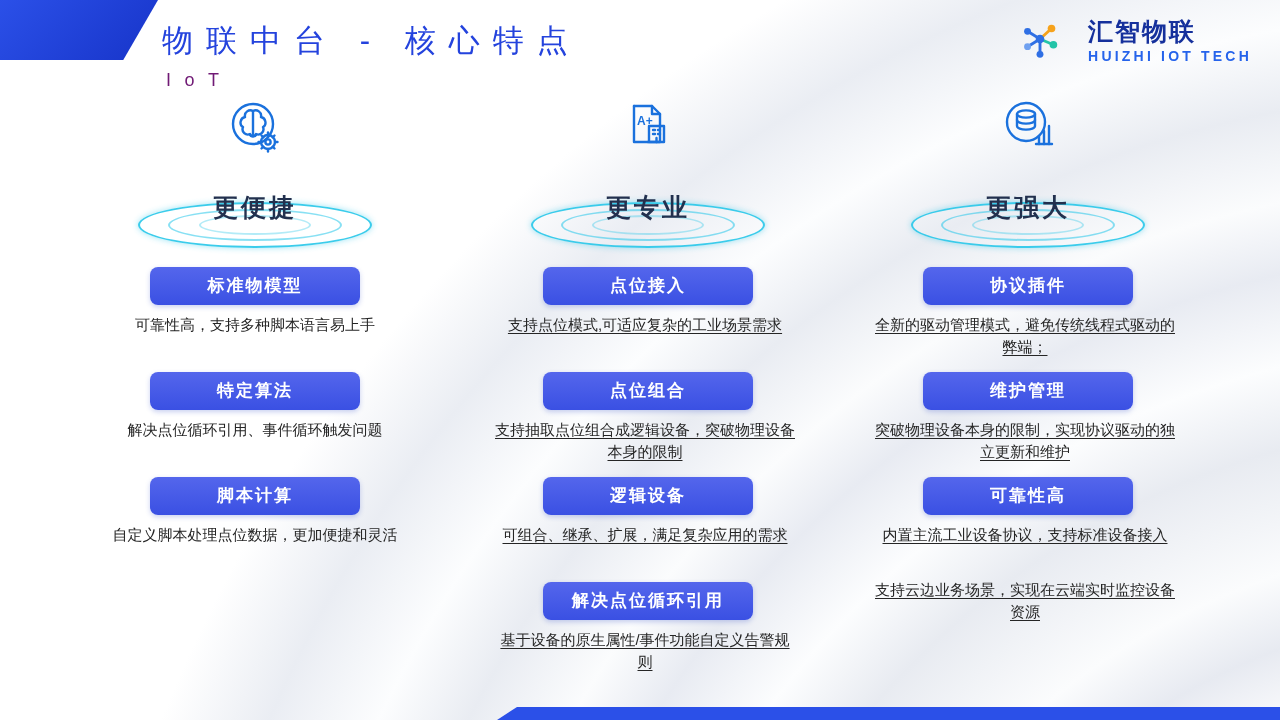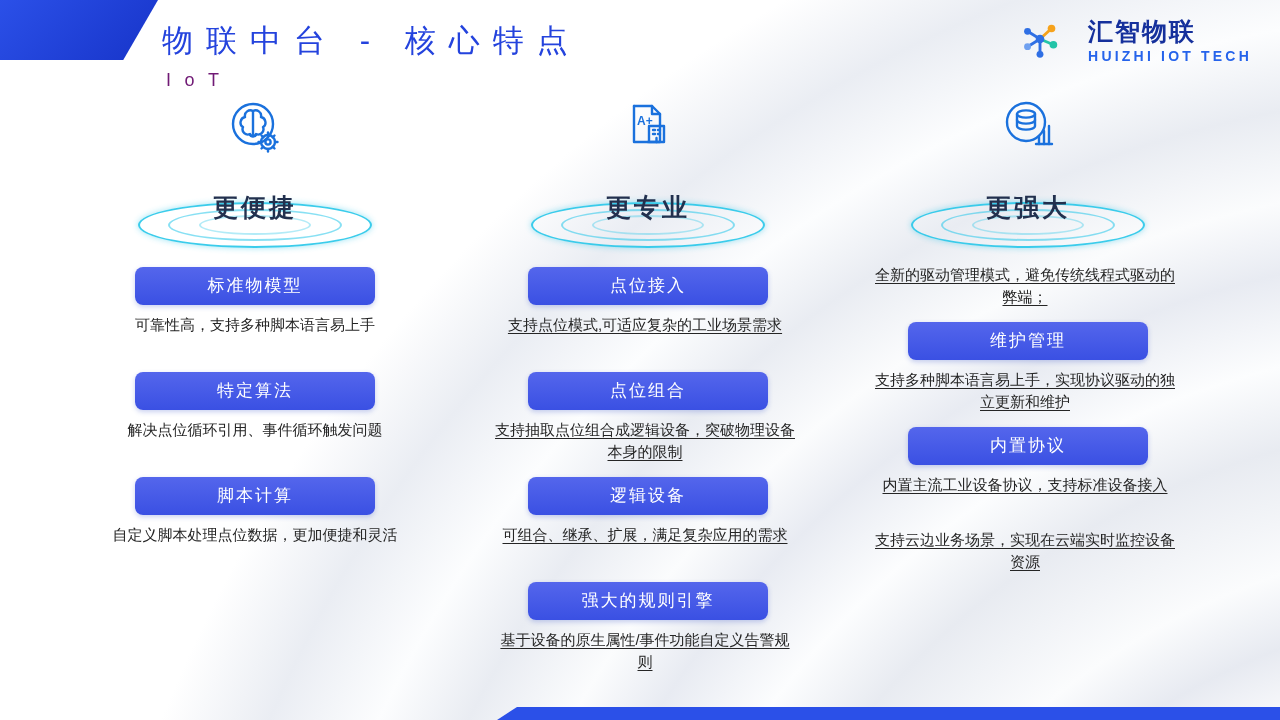--- a/index.html
+++ b/index.html
@@ -60,26 +60,27 @@
     font-size:25px; font-weight:600; color:#22304e; letter-spacing:3px; white-space:nowrap;margin-top:16px;
   }
   .rings { position:absolute; left:50%; top:32px; transform:translateX(-50%); width:236px; height:52px; }
   .rings i { position:absolute; left:50%; top:50%; transform:translate(-50%,-50%); border-radius:50%; display:block; }
   .rings i:nth-child(1){ width:234px; height:46px; border:2px solid rgba(38,198,233,0.9); box-shadow:0 0 6px rgba(38,198,233,0.45); }
   .rings i:nth-child(2){ width:174px; height:32px; border:2px solid rgba(38,198,233,0.55); }
   .rings i:nth-child(3){ width:112px; height:20px; border:2px solid rgba(38,198,233,0.35); }
 
   .feature { margin-top:0; }
   .pill {
-    display:block; width:240px; height:38px; line-height:38px; margin:12px auto 0;
+    display:block; width:210px; height:38px; line-height:38px; margin:12px auto 0;
     background:linear-gradient(180deg,#5466ec,#3a50e3);
     border:0; border-radius:8px; cursor:default;
     color:#ffffff; font-size:17px; letter-spacing:2px;
     font-family:inherit;
     box-shadow:0 2px 5px rgba(45,70,200,0.25);
+    font-weight:bold;
   }
   .desc {
     width:300px; min-height:46px; margin:9px auto 9px;
     font-size:15px; line-height:1.45; color:#252525;
   }
   .desc.u { text-decoration:underline; text-underline-offset:3px; text-decoration-thickness:1px;margin-left:7px; }
 
   
   .bottom-bar {
     position:absolute; left:497px; right:0; bottom:0; height:13px;
@@ -190,21 +191,21 @@
         <i></i>
       </div>
   </div>
   <div class="feature">
     <button class="pill">点位接入</button>
     <p class="desc u">支持点位模式,可适应复杂的工业场景需求</p>
     <button class="pill">点位组合</button>
     <p class="desc u">支持抽取点位组合成逻辑设备，突破物理设备本身的限制</p>
     <button class="pill">逻辑设备</button>
     <p class="desc u">可组合、继承、扩展，满足复杂应用的需求</p>
-    <button class="pill">强大的规则引擎</button>
+    <button class="pill">解决点位循环引用</button>
     <p class="desc u">基于设备的原生属性/事件功能自定义告警规则</p>
   </div>
 </div>
 
 <div class="column" id="col3">
   <div class="col-icon">
     <svg width="64" height="64" viewBox="0 0 64 64">
       <circle class="ln" cx="30" cy="26" r="19"></circle>
       <ellipse class="ln" cx="30" cy="18" rx="9" ry="3.6"></ellipse>
       <path class="ln" d="M21 18 v12 a9 3.6 0 0 0 18 0 v-12"></path>
@@ -219,22 +220,23 @@
   </div>
   <div class="heading-block">
     <h2>更强大</h2>
     <div class="rings">
         <i></i>
         <i></i>
         <i></i>
       </div>
   </div>
   <div class="feature">
+    <button class="pill">协议插件</button>
     <p class="desc u">全新的驱动管理模式，避免传统线程式驱动的弊端；</p>
     <button class="pill">维护管理</button>
-    <p class="desc u">支持多种脚本语言易上手，实现协议驱动的独立更新和维护</p>
-    <button class="pill">内置协议</button>
+    <p class="desc u">突破物理设备本身的限制，实现协议驱动的独立更新和维护</p>
+    <button class="pill">可靠性高</button>
     <p class="desc u">内置主流工业设备协议，支持标准设备接入</p>
     <p class="desc u">支持云边业务场景，实现在云端实时监控设备资源</p>
   </div>
 </div>
 
 <div class="bottom-bar"></div>
 
 </body></html>

